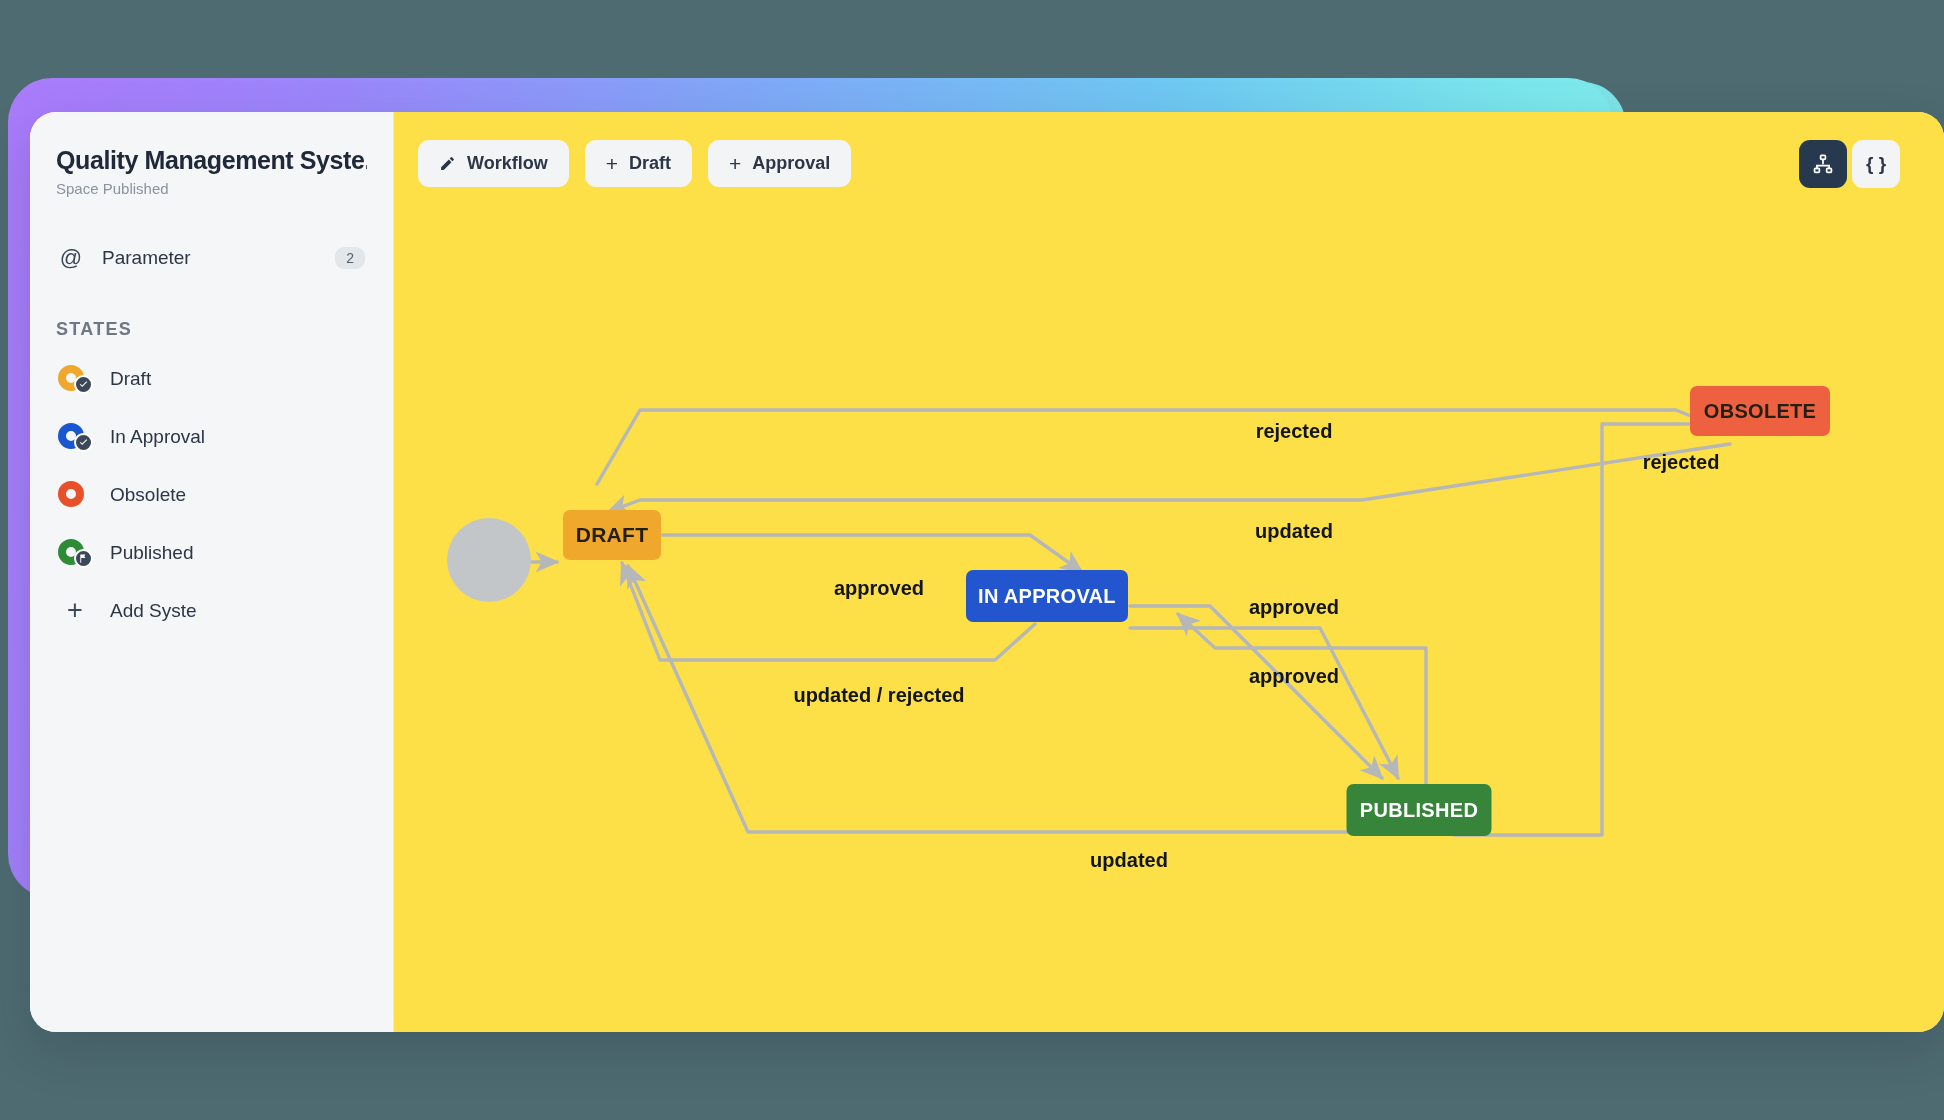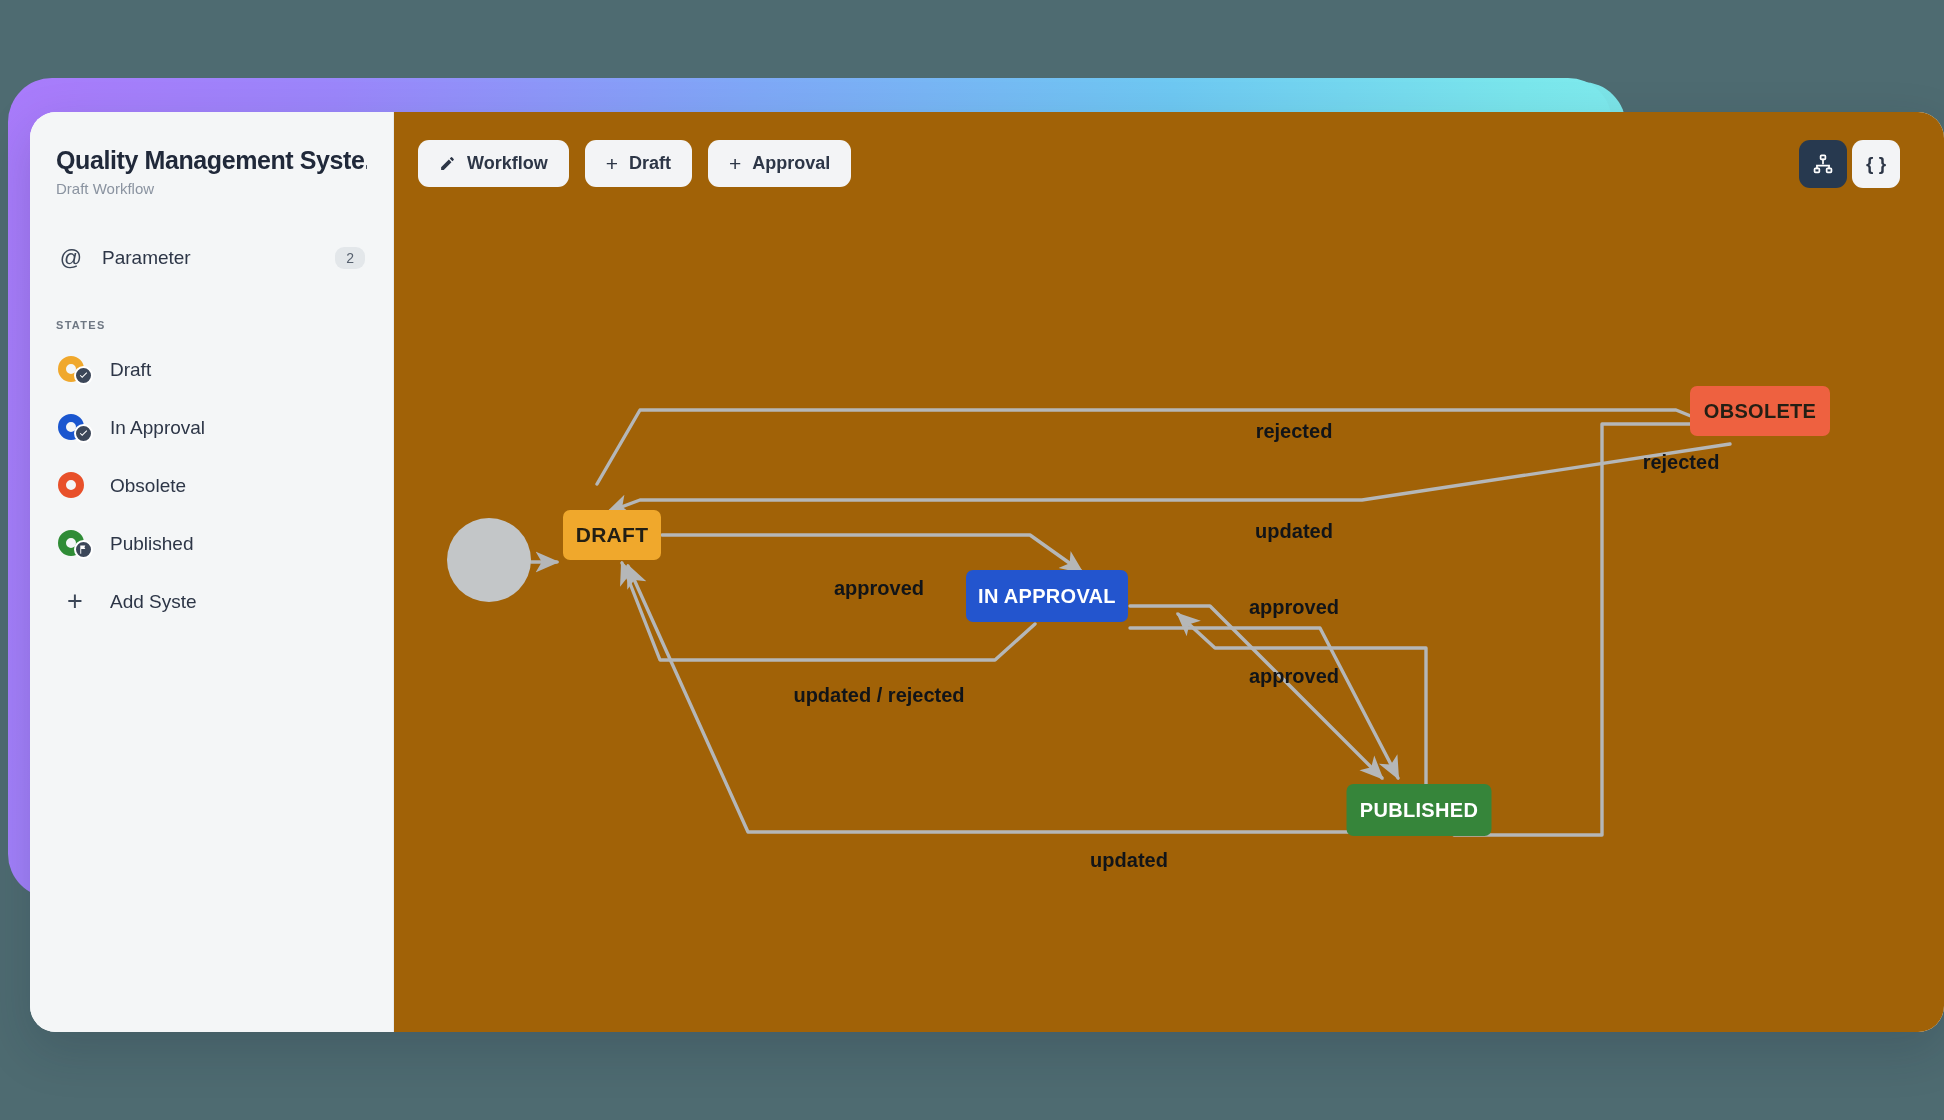--- a/index.html
+++ b/index.html
@@ -62,21 +62,21 @@
     width:26px; text-align:center; font-size:22px;
     color:#3b4657; font-weight:400; line-height:1;
   }
   .param-label { font-size:19px; color:#2d3647; flex:1; }
   .param-count {
     background:#e3e7ea; color:#56606e; font-size:14px;
     border-radius:9px; padding:3px 11px; font-weight:500;
   }
 
   .states-head {
-    margin-top:46px; font-size:11px; font-weight:700;
+    margin-top:46px; font-size:18px; font-weight:700;
     color:#6e7783; letter-spacing:1.3px;
   }
   .state-row {
     display:flex; align-items:center; gap:18px;
     margin-top:20px; cursor:pointer;
     padding:4px 2px; border-radius:8px;
   }
   .state-label { font-size:19px; color:#2d3647; }
 
   
@@ -94,21 +94,21 @@
   }
   .badge svg { width:11px; height:11px; display:block; }
 
   .add-state { margin-top:24px; }
   .plus-ico {
     width:34px; flex:0 0 34px; text-align:center;
     font-size:27px; color:#3b4657; line-height:.8; font-weight:300;
   }
 
   
-  .canvas { flex:1; position:relative; background:#a16207; }
+  .canvas { flex:1; position:relative; background:#fde047; }
 
   .toolbar { position:absolute; left:24px; top:28px; display:flex; gap:16px; }
   .tb-btn {
     display:flex; align-items:center; gap:11px;
     background:#f3f4f6; border:none; border-radius:11px;
     padding:13px 21px; font-size:18px; font-weight:600;
     color:#2d3647; cursor:pointer;
     font-family:"Liberation Sans", sans-serif;
   }
   .tb-btn .g { font-size:21px; font-weight:400; line-height:1; }
@@ -143,21 +143,21 @@
 <div id="stage">
 
   <div class="gradient-card"></div>
   <div class="gradient-card layer2"></div>
 
   <div class="app-window">
 
     <aside class="sidebar">
 
       <div class="ws-title">Quality Management Syste...</div>
-      <div class="ws-sub">Draft Workflow</div>
+      <div class="ws-sub">Space Published</div>
 
       <div class="param-row">
         <span class="at-icon">@</span>
         <span class="param-label">Parameter</span>
         <span class="param-count">2</span>
       </div>
 
       <div class="states-head">STATES</div>
 
       <div id="state-list">

